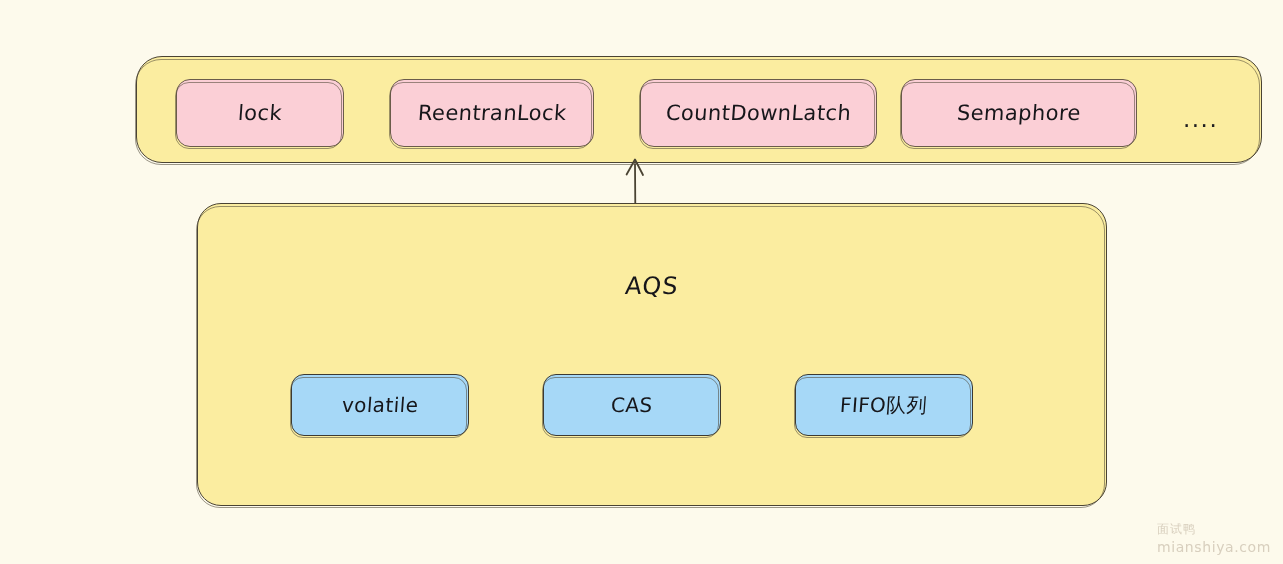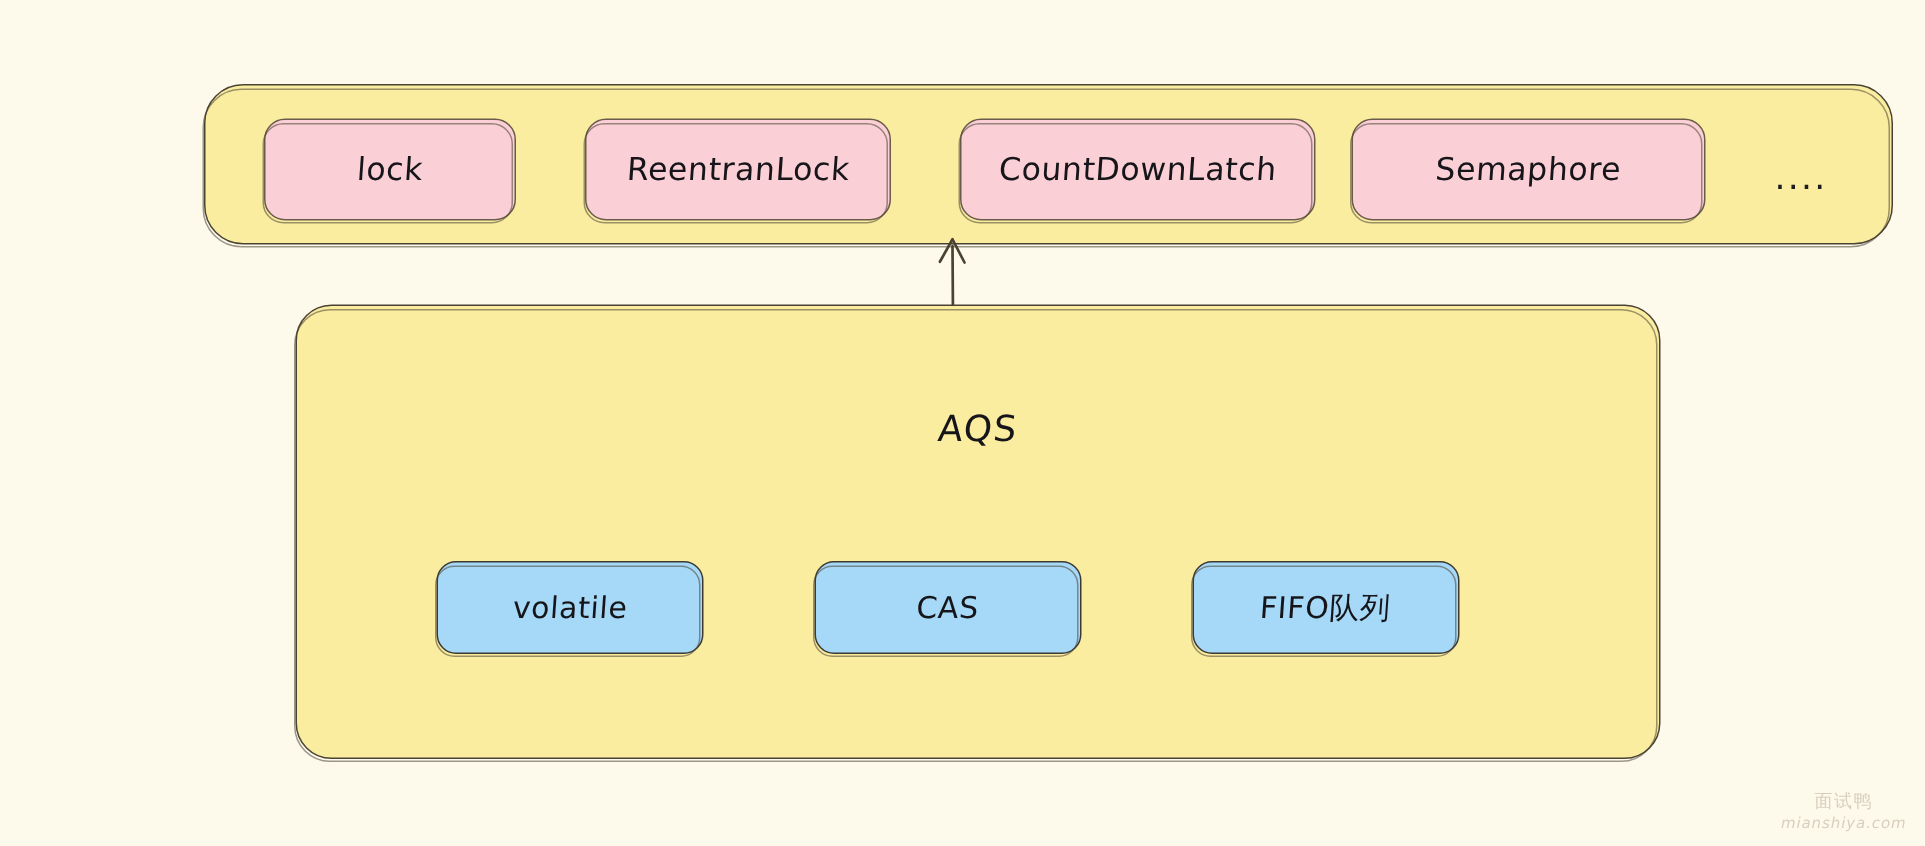--- a/index.html
+++ b/index.html
@@ -126,34 +126,33 @@
     width: 48px;
     height: 56px;
     pointer-events: none;
   }
 
   
   #watermark {
     position: absolute;
     right: 12px;
     bottom: 8px;
-    text-align: center;
+    text-align: left;
     color: #d8cfbe;
     user-select: none;
   }
   #watermark .wm-cn {
     font-size: 12px;
     letter-spacing: 1px;
     line-height: 1.3;
   }
   #watermark .wm-en {
-    font-size: 10px;
+    font-size: 14px;
     letter-spacing: 0.6px;
     line-height: 1.3;
-    font-style: italic;
   }
 </style>
 </head>
 <body>
 
 <div id="canvas">
 
   <div class="sketch-box" id="top-group"></div>
 
   <div class="sketch-box pink-box" style="left:176px;width:168px;">

